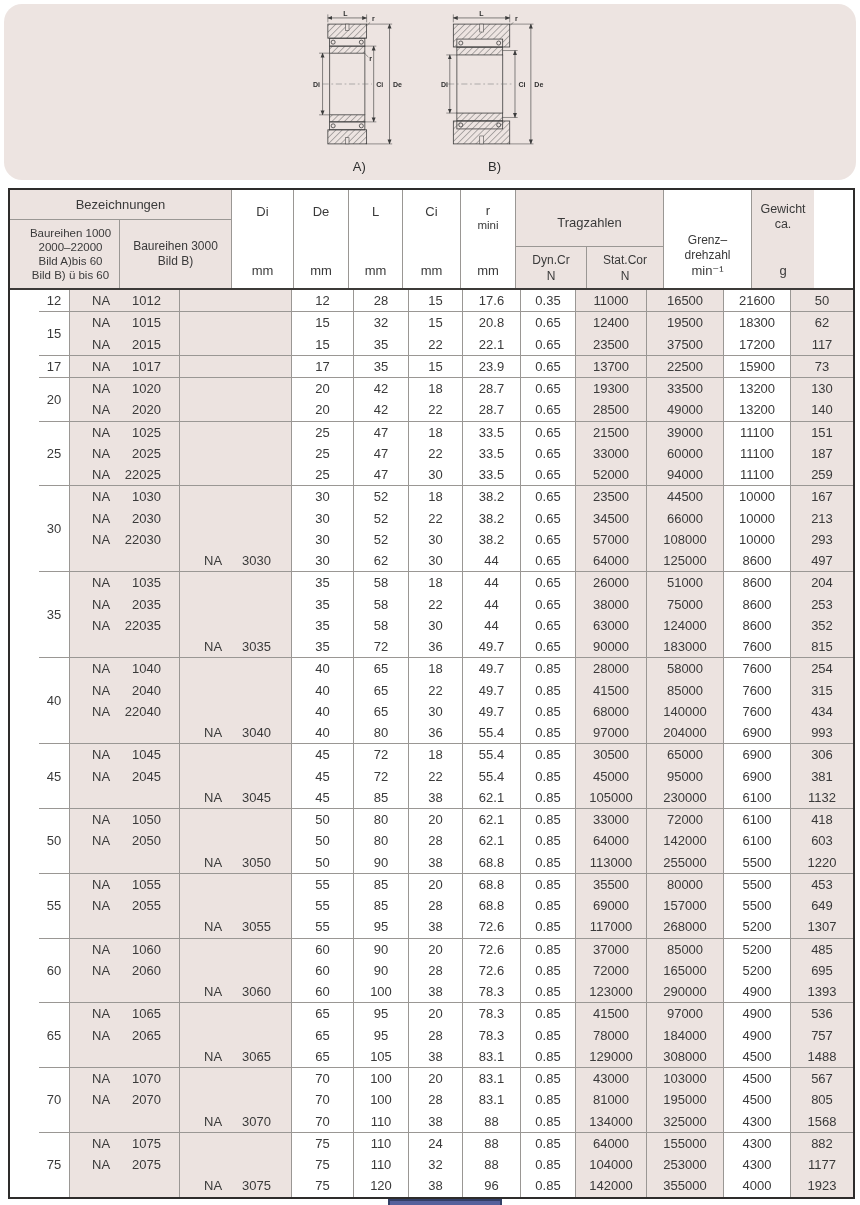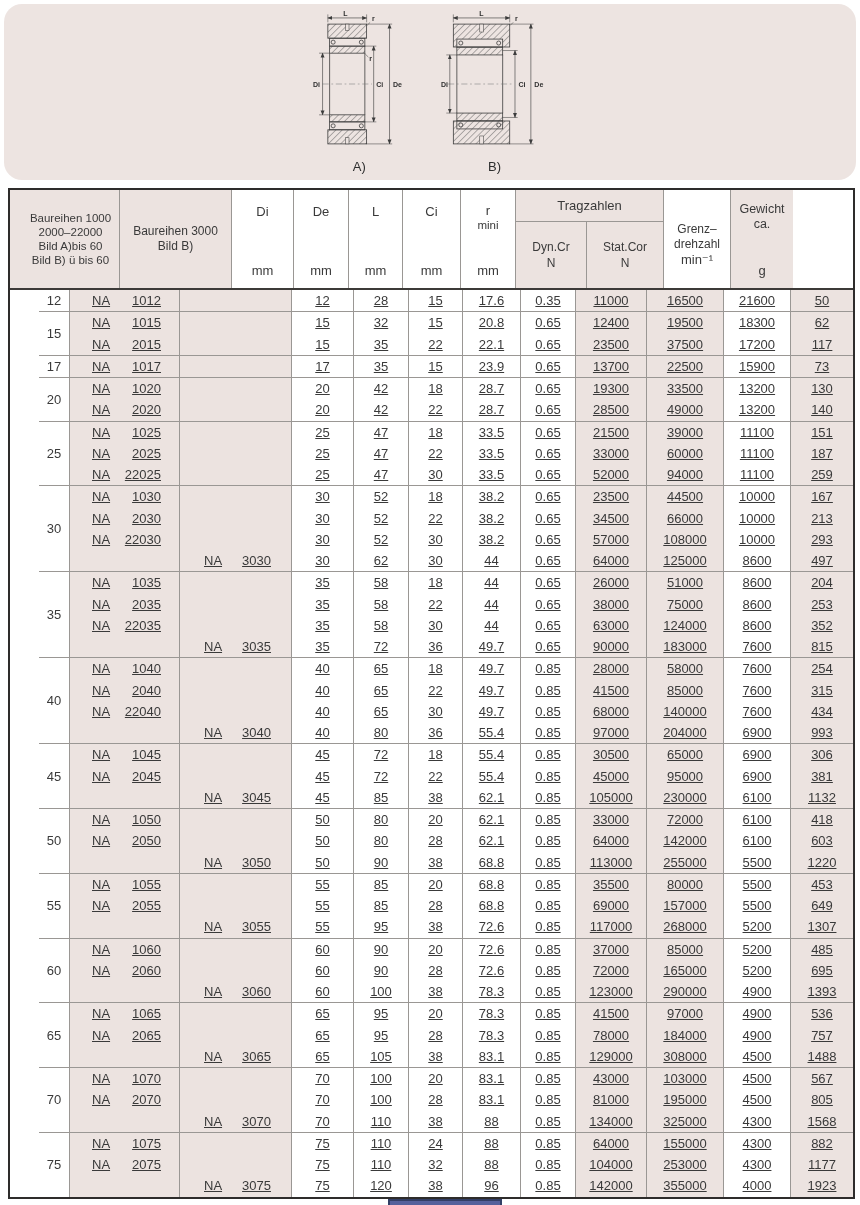--- a/index.html
+++ b/index.html
@@ -42,40 +42,40 @@
   .h-bez-bottom{flex:1;width:100%;display:flex;}
   .h-b1{width:110px;border-right:1px solid var(--line);display:flex;align-items:center;justify-content:center;
     font-size:11.5px;line-height:14px;text-align:center;white-space:pre-line;padding-left:12px;}
   .h-b2{flex:1;display:flex;align-items:center;justify-content:center;
     font-size:12px;line-height:15px;text-align:center;white-space:pre-line;}
   .h-dim{justify-content:space-between;padding:14px 0 10px;}
   .w-di{width:62px}.w-de{width:55px}.w-l{width:54px}.w-ci{width:58px}.w-r{width:55px}
   .h-r-top{display:flex;flex-direction:column;align-items:center;line-height:14px;}
   .h-r-top .mini{font-size:11.5px;}
   .h-trag{width:148px;background:var(--tint);}
-  .h-trag-top{height:32px;width:100%;border-bottom:1px solid var(--line);
-    display:flex;align-items:center;justify-content:center;}
+  .h-trag-top{height:49px;width:100%;border-bottom:1px solid var(--line);
+    display:flex;align-items:center;justify-content:center;margin-top:8px;}
   .h-trag-bottom{flex:1;width:100%;display:flex;}
   .h-dyn{width:71px;border-right:1px solid var(--line);}
   .h-stat{flex:1;}
   .h-sub{display:flex;flex-direction:column;align-items:center;justify-content:center;
     font-size:12px;line-height:16px;}
-  .h-grenz{width:67px;justify-content:center;padding:20px 0 10px;}
+  .h-grenz{width:88px;justify-content:flex-end;padding:20px 0 10px;}
   .h-grenz .lbl{white-space:pre-line;text-align:center;line-height:15px;font-size:12px;}
   .h-gew{width:62px;background:var(--tint);justify-content:space-between;padding:12px 0 10px;}
   .h-gew .lbl{white-space:pre-line;text-align:center;line-height:15px;font-size:12.5px;}
   .thead{font-size:13px;}
   
   .tbody{display:flex;flex-direction:column;margin-left:29px;}
   .group{display:flex;border-top:1px solid var(--line);}
   .group:first-child{border-top:none;}
   .welle-cell{width:60px;border-right:1px solid var(--line);
     display:flex;align-items:center;justify-content:center;font-size:13px;}
   .group-rows{flex:1;display:flex;flex-direction:column;}
-  .row{display:flex;height:var(--rowh);text-decoration:underline;}
+  .row{display:flex;height:var(--rowh);}
   .cell{border-right:1px solid var(--line);display:flex;align-items:center;justify-content:center;
     font-size:13px;overflow:hidden;}
   .tint{background:var(--tint);}
   .c-b1{width:110px}.c-b2{width:112px}.c-di{width:62px}.c-de{width:55px}.c-l{width:54px}
   .c-ci{width:58px}.c-r{width:55px}.c-dyn{width:71px}.c-stat{width:77px}.c-grenz{width:67px}
   .c-gew{width:62px;border-right:none}
   .name-cell{justify-content:space-between;}
   .c-b1.name-cell{padding:0 18px 0 22px;}
   .c-b2.name-cell{padding:0 20px 0 24px;}
   
@@ -203,20 +203,21 @@
       <text class="dimtxt" x="106" y="87">De</text>
     </svg>
     <div class="fig-caption">B)</div>
   </div>
 </div>
 
 <div class="spec-table">
 
   <div class="thead">
     <div class="hcol h-bez">
+      <div class="h-bez-top">Bezeichnungen</div>
       <div class="h-bez-bottom">
         <div class="h-b1">Baureihen 1000
 2000–22000
 Bild A)bis 60
 Bild B) ü bis 60</div>
         <div class="h-b2">Baureihen 3000
 Bild B)</div>
       </div>
     </div>
     <div class="hcol h-dim w-di">

